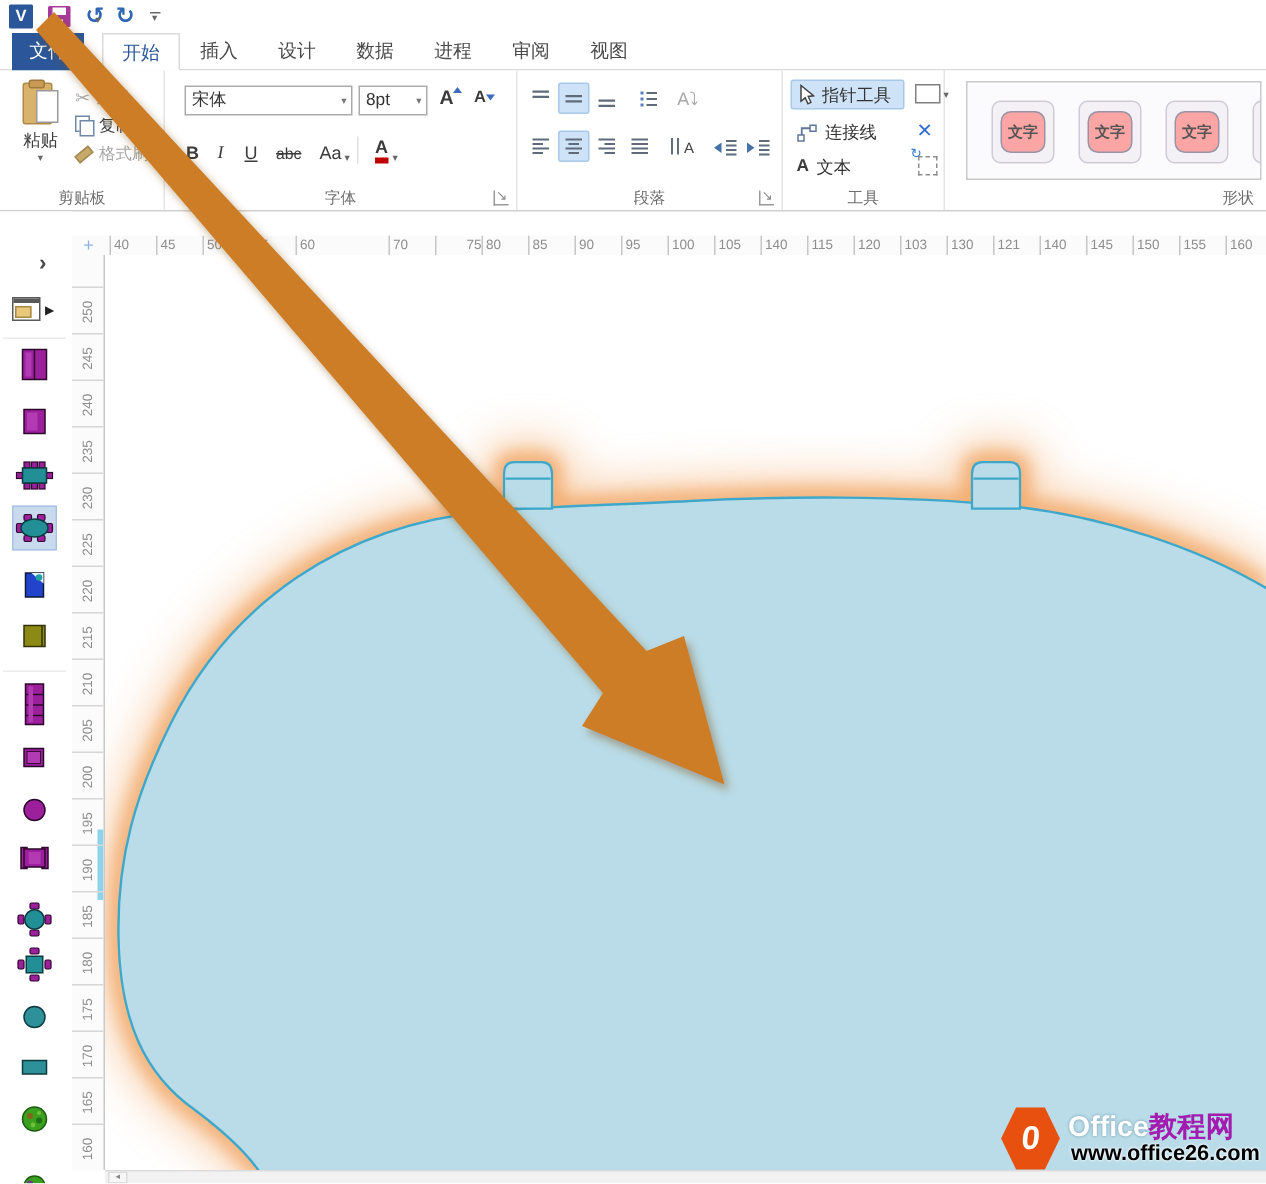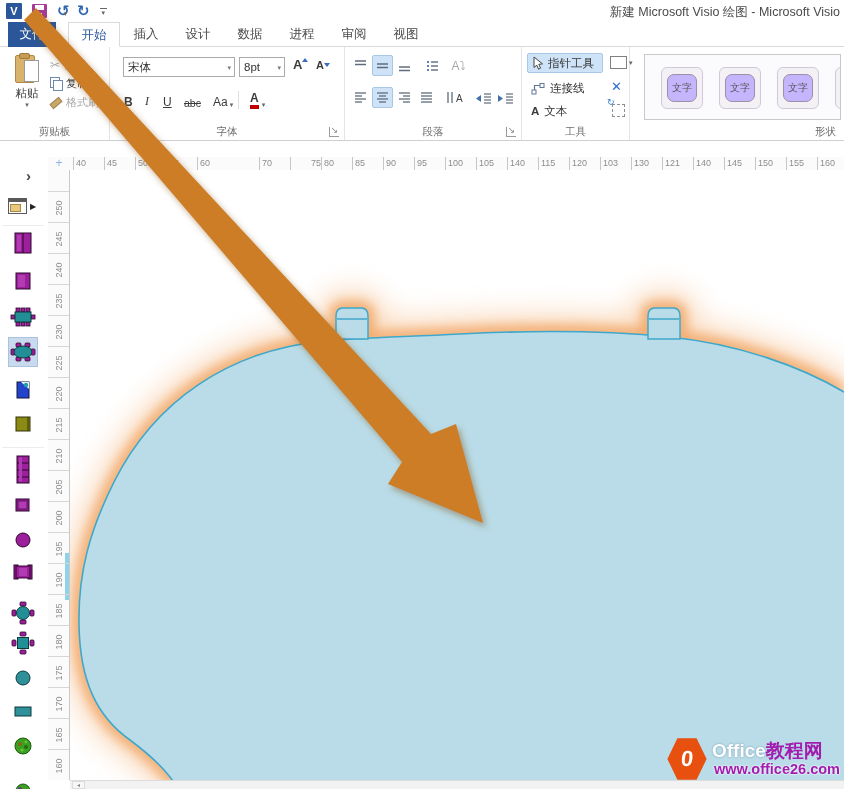--- a/index.html
+++ b/index.html
@@ -77,21 +77,21 @@
   .blue-x{position:absolute;color:#2e6fd0;font-weight:bold;font-size:13px;}
   .rot-ic{position:absolute;width:11px;height:11px;border:1px dashed #8f8f8f;}
   .rot-ic:before{content:"\21BB";position:absolute;left:-6px;top:-8px;font-size:9px;color:#3a7fd0;}
   
   .g-shapes{flex:1;border-right:none;}
   .shape-gallery{position:absolute;left:14px;right:3px;top:7px;height:66px;border:1px solid #c9c9c9;background:#fbfafc;
                  display:flex;gap:16px;padding:12px 0 0 16px;box-sizing:border-box;overflow:hidden;}
   .shape-item{width:40px;height:40px;flex:none;background:#f3f0f6;border:1px solid #cfcad8;border-radius:6px;
               display:flex;align-items:center;justify-content:center;}
   .shape-item-inner{width:28px;height:26px;border:1px solid #9a93a5;border-radius:7px;font-size:10px;color:#555;
-                    display:flex;align-items:center;justify-content:center;background:#c4b5fd;}
+                    display:flex;align-items:center;justify-content:center;background:#fca5a5;font-weight:bold;}
   
   .sidebar{position:absolute;left:0;top:141px;width:48px;bottom:0;background:#fff;}
   .sb-chevron{position:absolute;left:26px;top:26px;font-size:15px;color:#4a4a4a;font-weight:bold;}
   .stencil-ic{position:absolute;left:8px;top:57px;width:17px;height:14px;border:1px solid #5a5a5a;background:#fff;}
   .stencil-ic:before{content:"";position:absolute;left:0;top:0;right:0;height:3px;background:#5a5a5a;}
   .stencil-ic:after{content:"";position:absolute;left:1px;bottom:1px;width:9px;height:6px;background:#e8c87a;border:1px solid #a8884a;}
   .stencil-play{position:absolute;left:30px;top:61px;font-size:8px;color:#222;}
   .sb-sep{position:absolute;left:2px;width:42px;border-top:1px solid #ececec;}
   .sb-item{position:absolute;left:8px;width:30px;height:30px;display:flex;align-items:center;justify-content:center;}
   .sb-item.selected{background:#c9d9ee;border:1px solid #a9c2e2;box-sizing:border-box;}
@@ -109,38 +109,37 @@
   .hs-left{position:absolute;left:2px;top:0;width:13px;height:8px;background:#f7f7f7;border:1px solid #dcdcdc;
            font-size:6px;color:#888;text-align:center;line-height:7px;box-sizing:border-box;}
   
   .watermark{position:absolute;right:2px;top:565px;width:180px;height:50px;}
   .wm-hex{position:absolute;left:5px;top:2px;width:40px;height:44px;background:#e8500f;
           clip-path:polygon(26% 3%,74% 3%,99% 50%,74% 97%,26% 97%,1% 50%);display:flex;align-items:center;justify-content:center;}
   .wm-hex span{color:#fff;font-weight:bold;font-size:22px;transform:skewX(-6deg);}
   .wm-l1{position:absolute;left:50px;top:3px;font-size:19px;font-weight:bold;white-space:nowrap;}
   .wm-l1 .w{color:#fff;text-shadow:0 0 2px rgba(40,80,120,.5);}
   .wm-l1 .b{color:#a21caf;}
-  .wm-l2{position:absolute;left:52px;top:26px;font-size:14.5px;font-weight:bold;color:#a21caf;
+  .wm-l2{position:absolute;left:52px;top:26px;font-size:14.5px;font-weight:bold;color:#000000;
          text-shadow:0 0 2px #fff,0 0 2px #fff;white-space:nowrap;}
   .arrow-overlay{position:absolute;left:0;top:0;width:844px;height:789px;pointer-events:none;z-index:60;}
 </style>
 </head>
 <body>
 
 <div id="root">
 
   <div class="titlebar">
     <div class="qat">
       <div class="visio-logo">V</div>
       <div class="floppy"></div>
       <span><span class="undo-glyph">↺</span><span class="mini-caret">▾</span></span>
       <span class="redo-glyph">↻</span>
       <span class="qat-more"><i></i>▾</span>
     </div>
-    <div class="win-title">新建 Microsoft Visio 绘图 - Microsoft Visio</div>
   </div>
 
   <div class="tabrow">
     <div class="tab-file">文件</div>
     <div style="width:12px"></div>
     <div class="tab active">开始</div>
     <div class="tab">插入</div>
     <div class="tab">设计</div>
     <div class="tab">数据</div>
     <div class="tab">进程</div>

